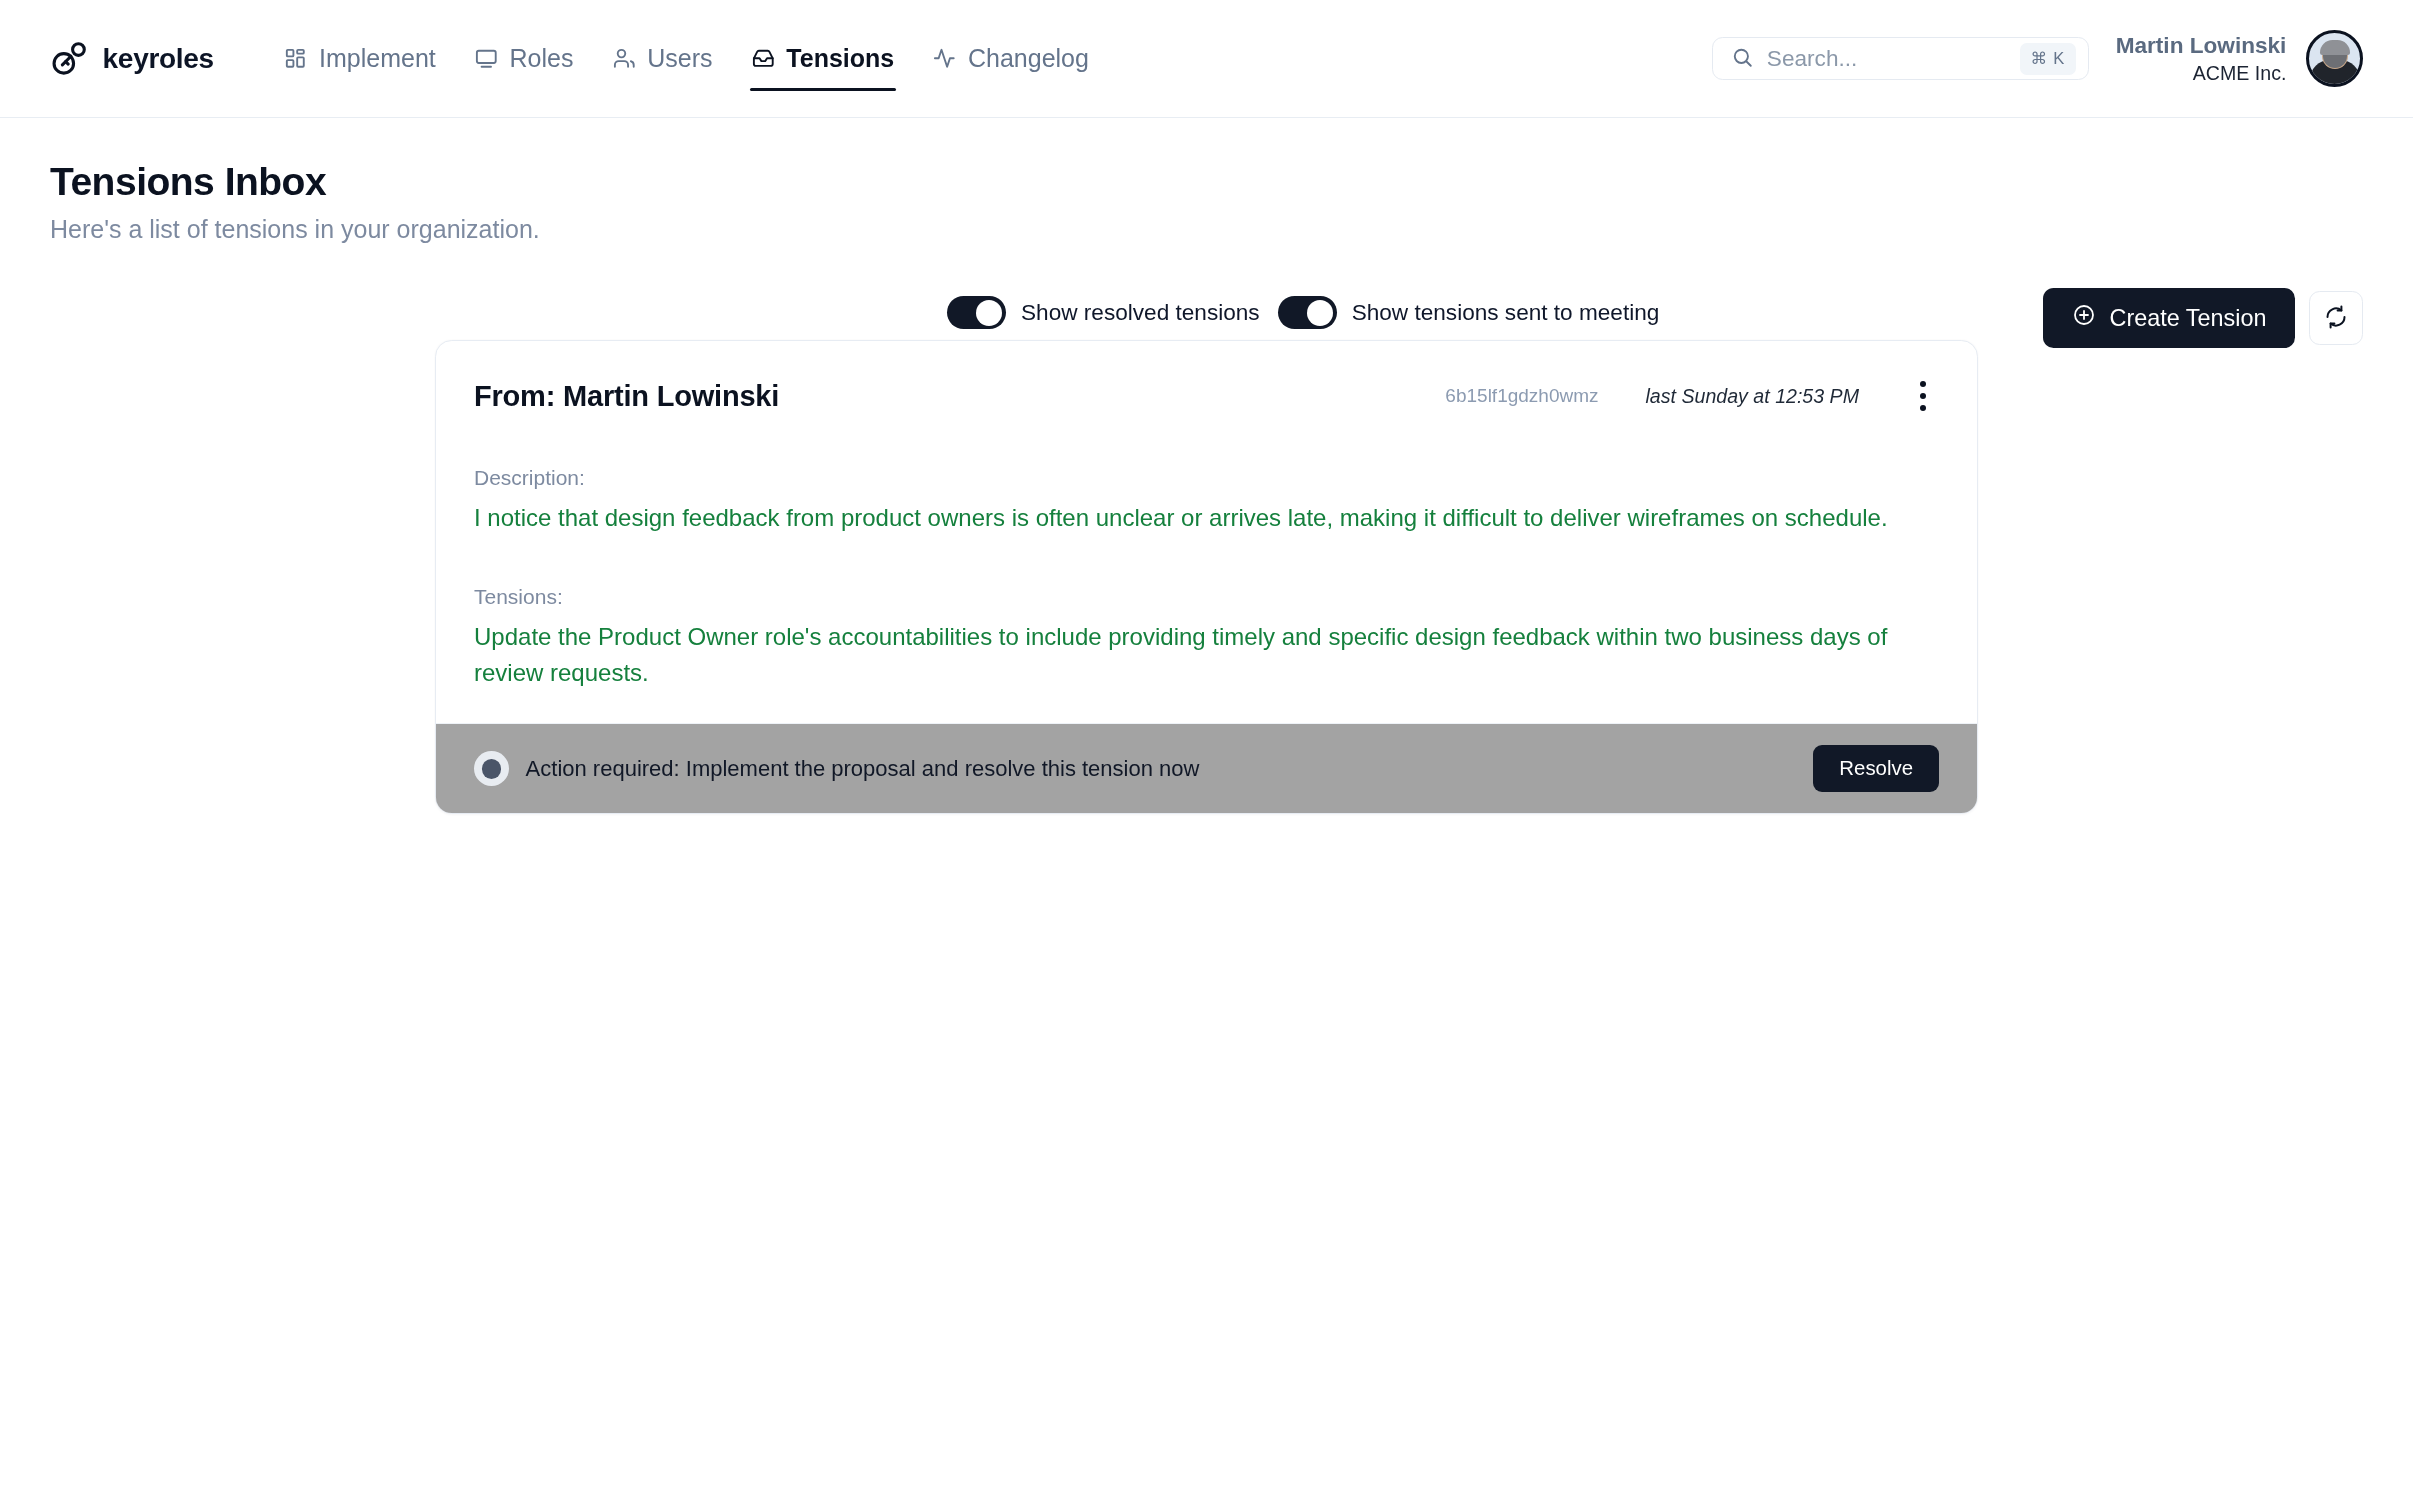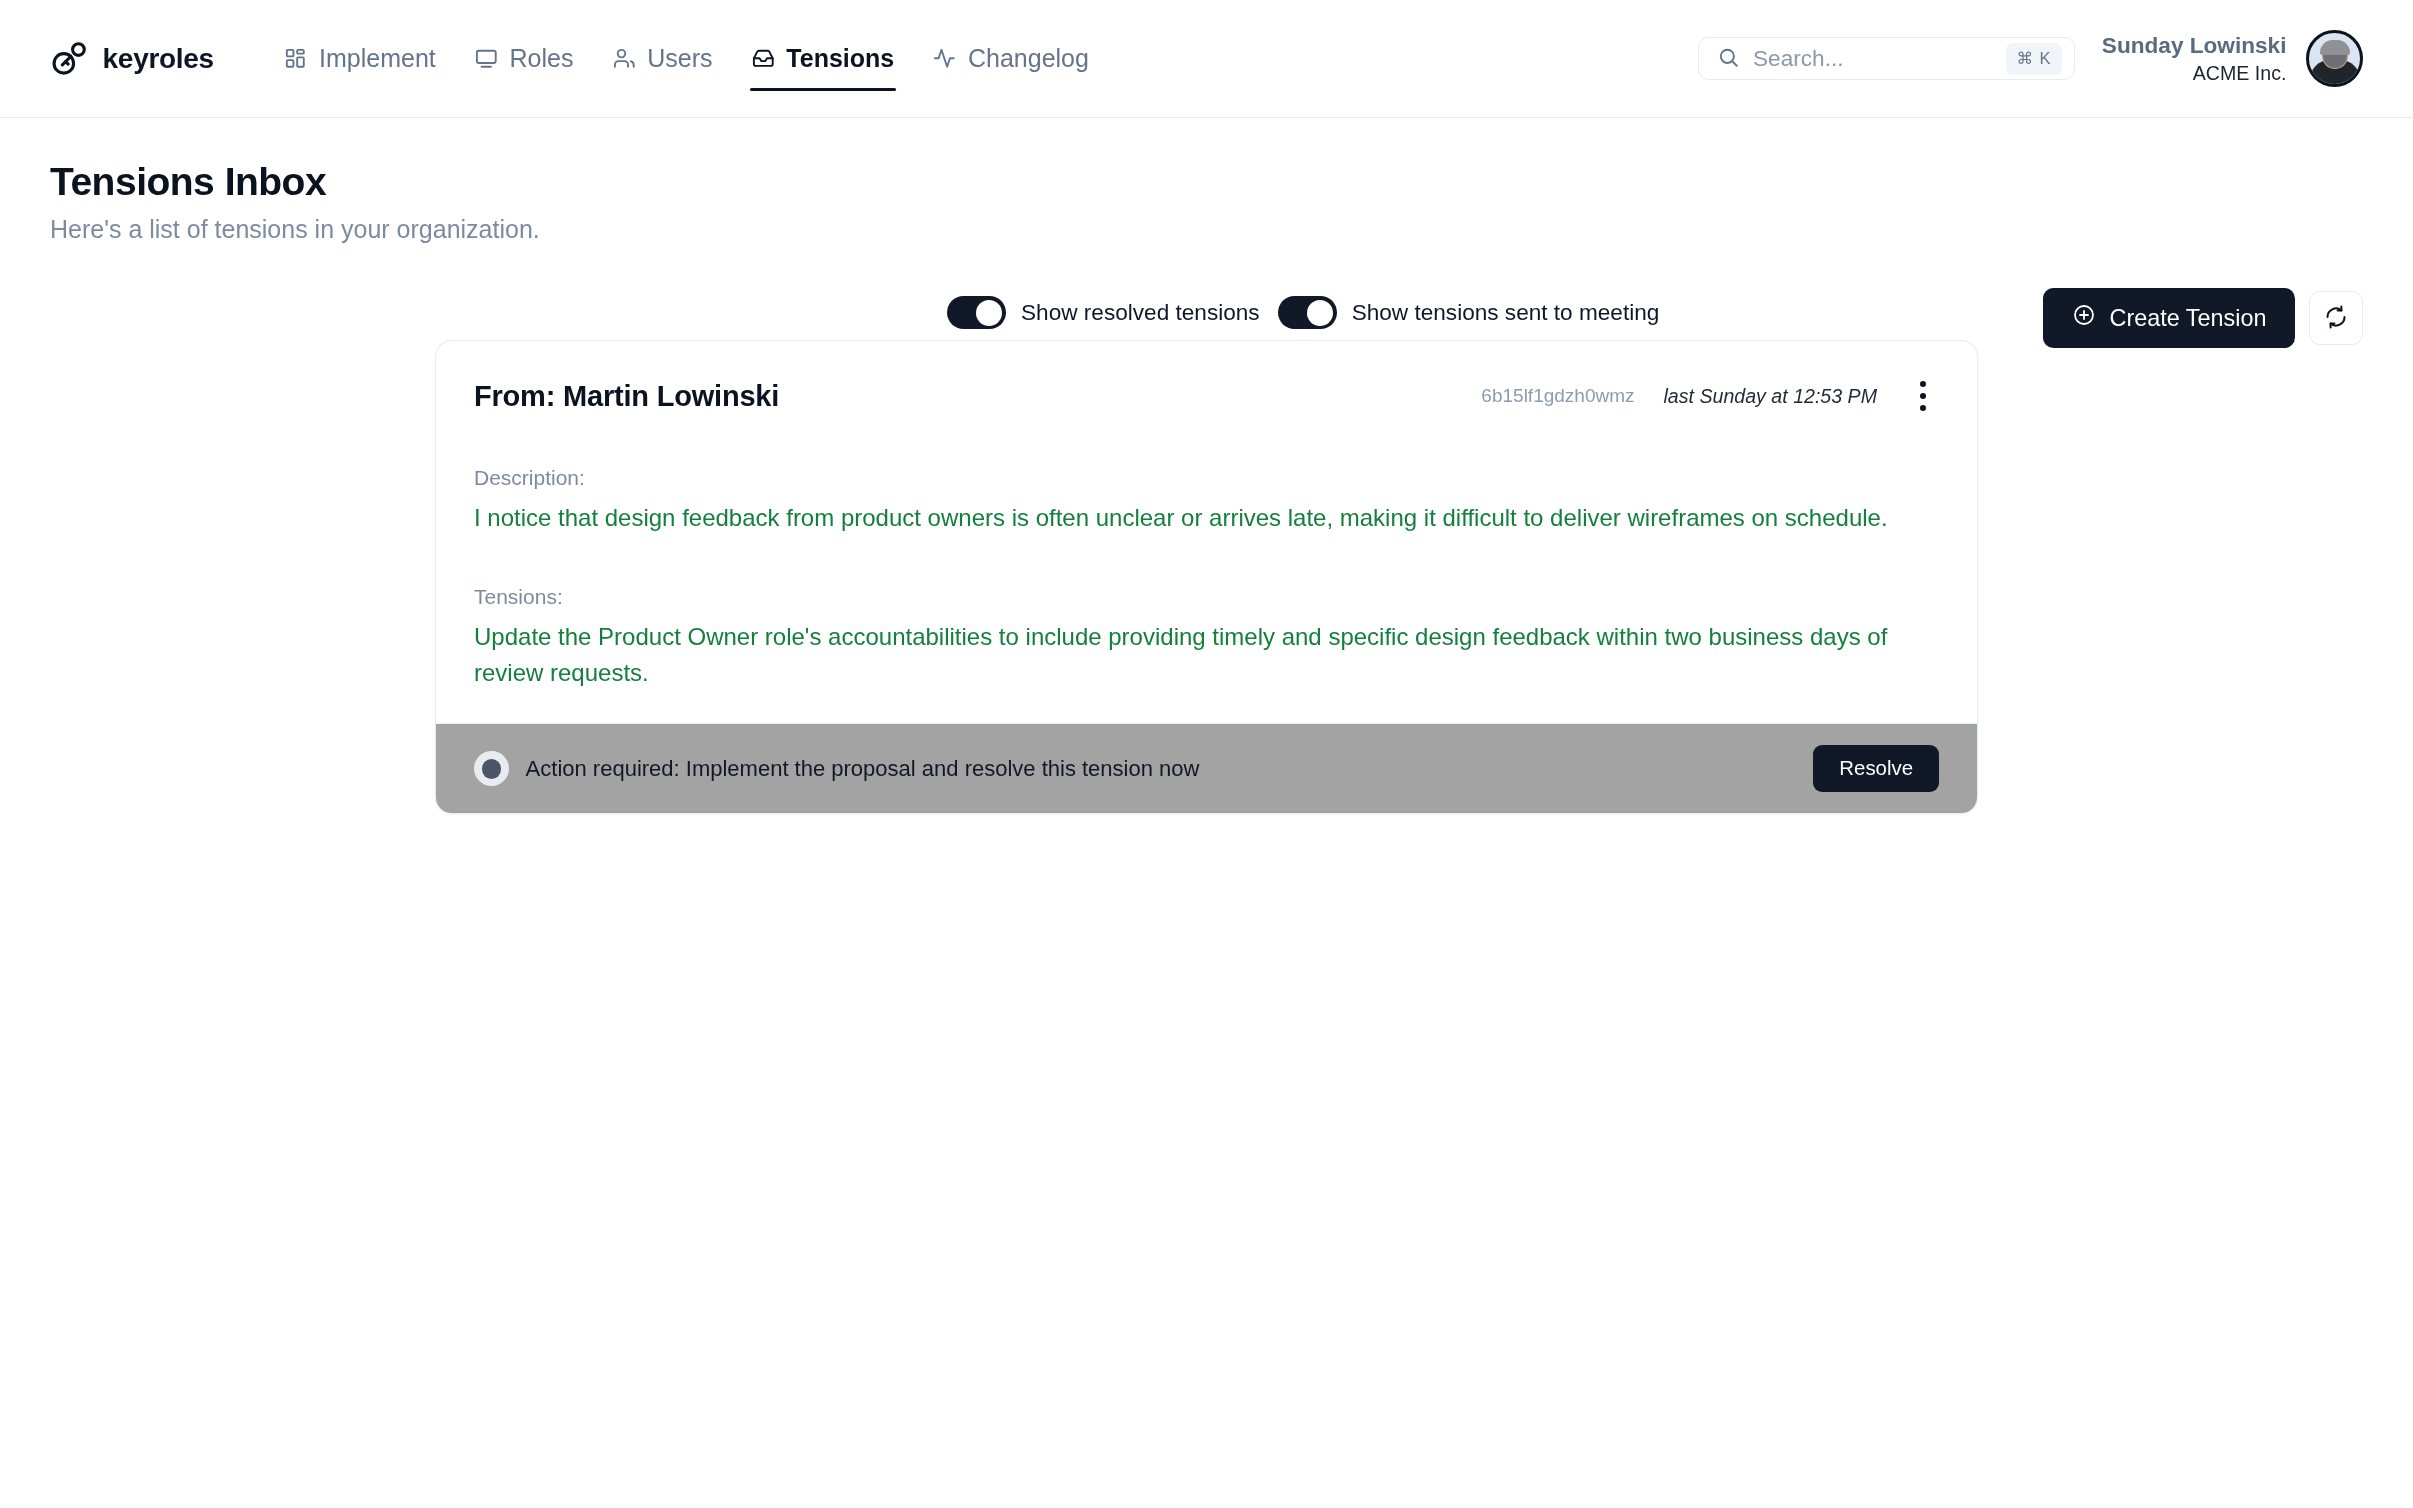--- a/index.html
+++ b/index.html
@@ -126,21 +126,21 @@
     width: 1543px; margin: 96px auto 0 auto;
     background: #fff;
     border: 0.8px solid #e7ecf3;
     border-radius: 16.6px;
     box-shadow: 0 0.8px 2.3px rgba(16,24,40,0.04);
     overflow: hidden;
   }
   .card-body { padding: 35px 38px 33px 38px; }
   .card-head { display: flex; align-items: center; }
   .card-from { font-size: 29px; font-weight: 700; color: #0b1220; letter-spacing: -0.2px; }
-  .card-meta { margin-left: auto; display: flex; align-items: center; gap: 29px; justify-content: flex-end; }
+  .card-meta { margin-left: auto; display: flex; align-items: center; gap: 47px; justify-content: flex-end; }
   .tension-id { font-size: 19px; color: #8c9bb1; font-family: "Liberation Sans", sans-serif; }
   .tension-time { font-size: 19.6px; color: #1f2937; font-style: italic; }
   .kebab {
     width: 33px; height: 41px; display:flex; flex-direction: column;
     align-items:center; justify-content:center; gap: 6px; cursor:pointer;
     background:none; border:none;
   }
   .kebab span { width: 6px; height: 6px; border-radius: 50%; background: #0b1220; display:block; }
 
   .field { margin-top: 49px; }
@@ -248,21 +248,21 @@
           <circle cx="11" cy="11" r="7"></circle>
             <path d="m21 21-4.3-4.3"></path>
         </svg>
       </span>
       <span class="search-placeholder">Search...</span>
       <span class="kbd">⌘ K</span>
     </div>
 
     <div class="user-block">
       <div class="user-text">
-        <div class="user-name">Sunday Lowinski</div>
+        <div class="user-name">Martin Lowinski</div>
         <div class="user-org">ACME Inc.</div>
       </div>
       <div class="avatar">
         <div class="av-body"></div>
         <div class="av-head"></div>
         <div class="av-beard"></div>
         <div class="av-hair"></div>
       </div>
     </div>
 

